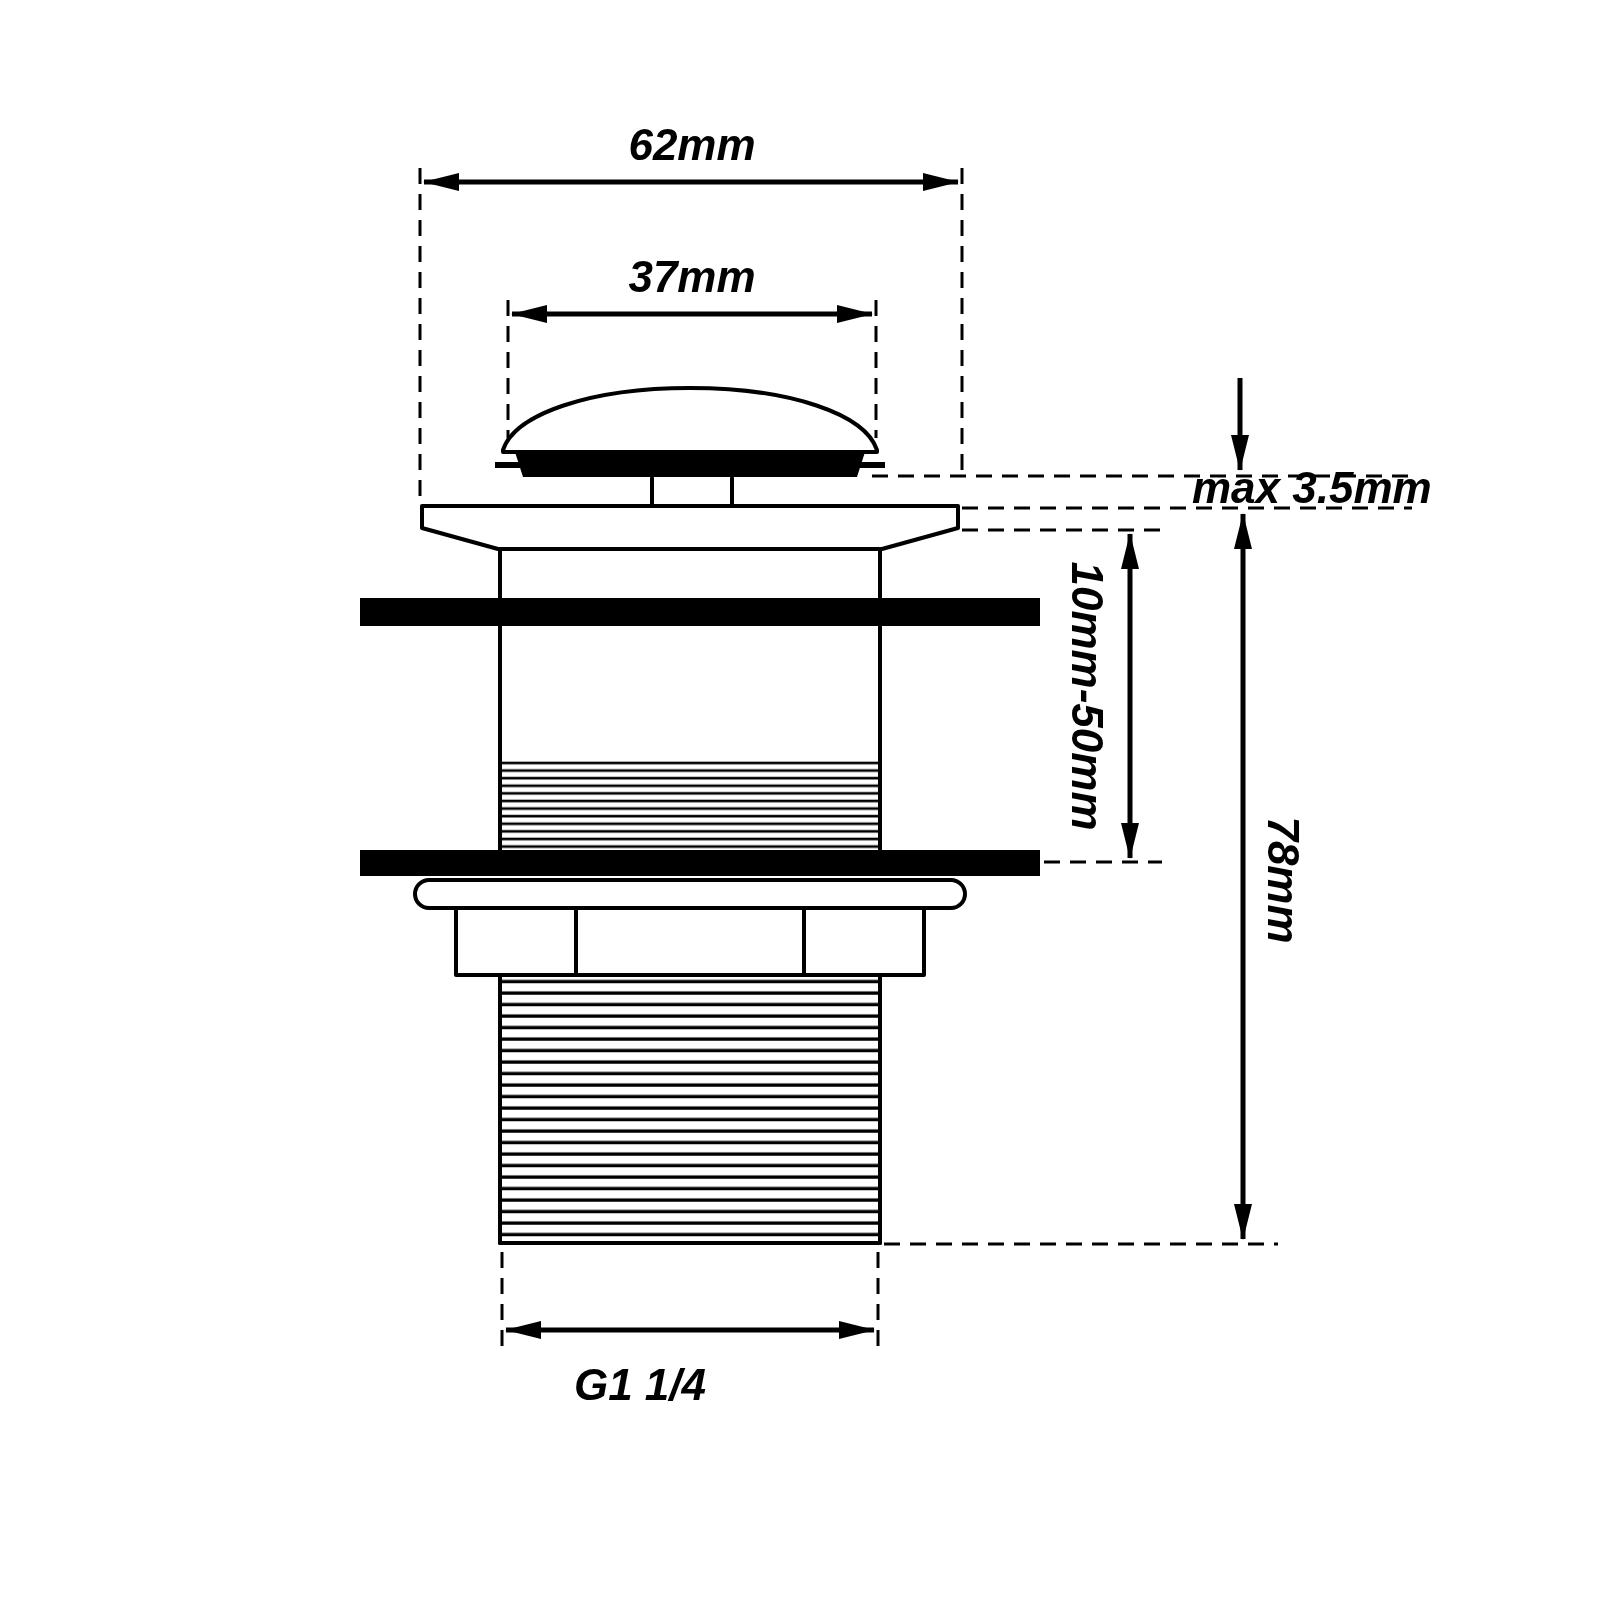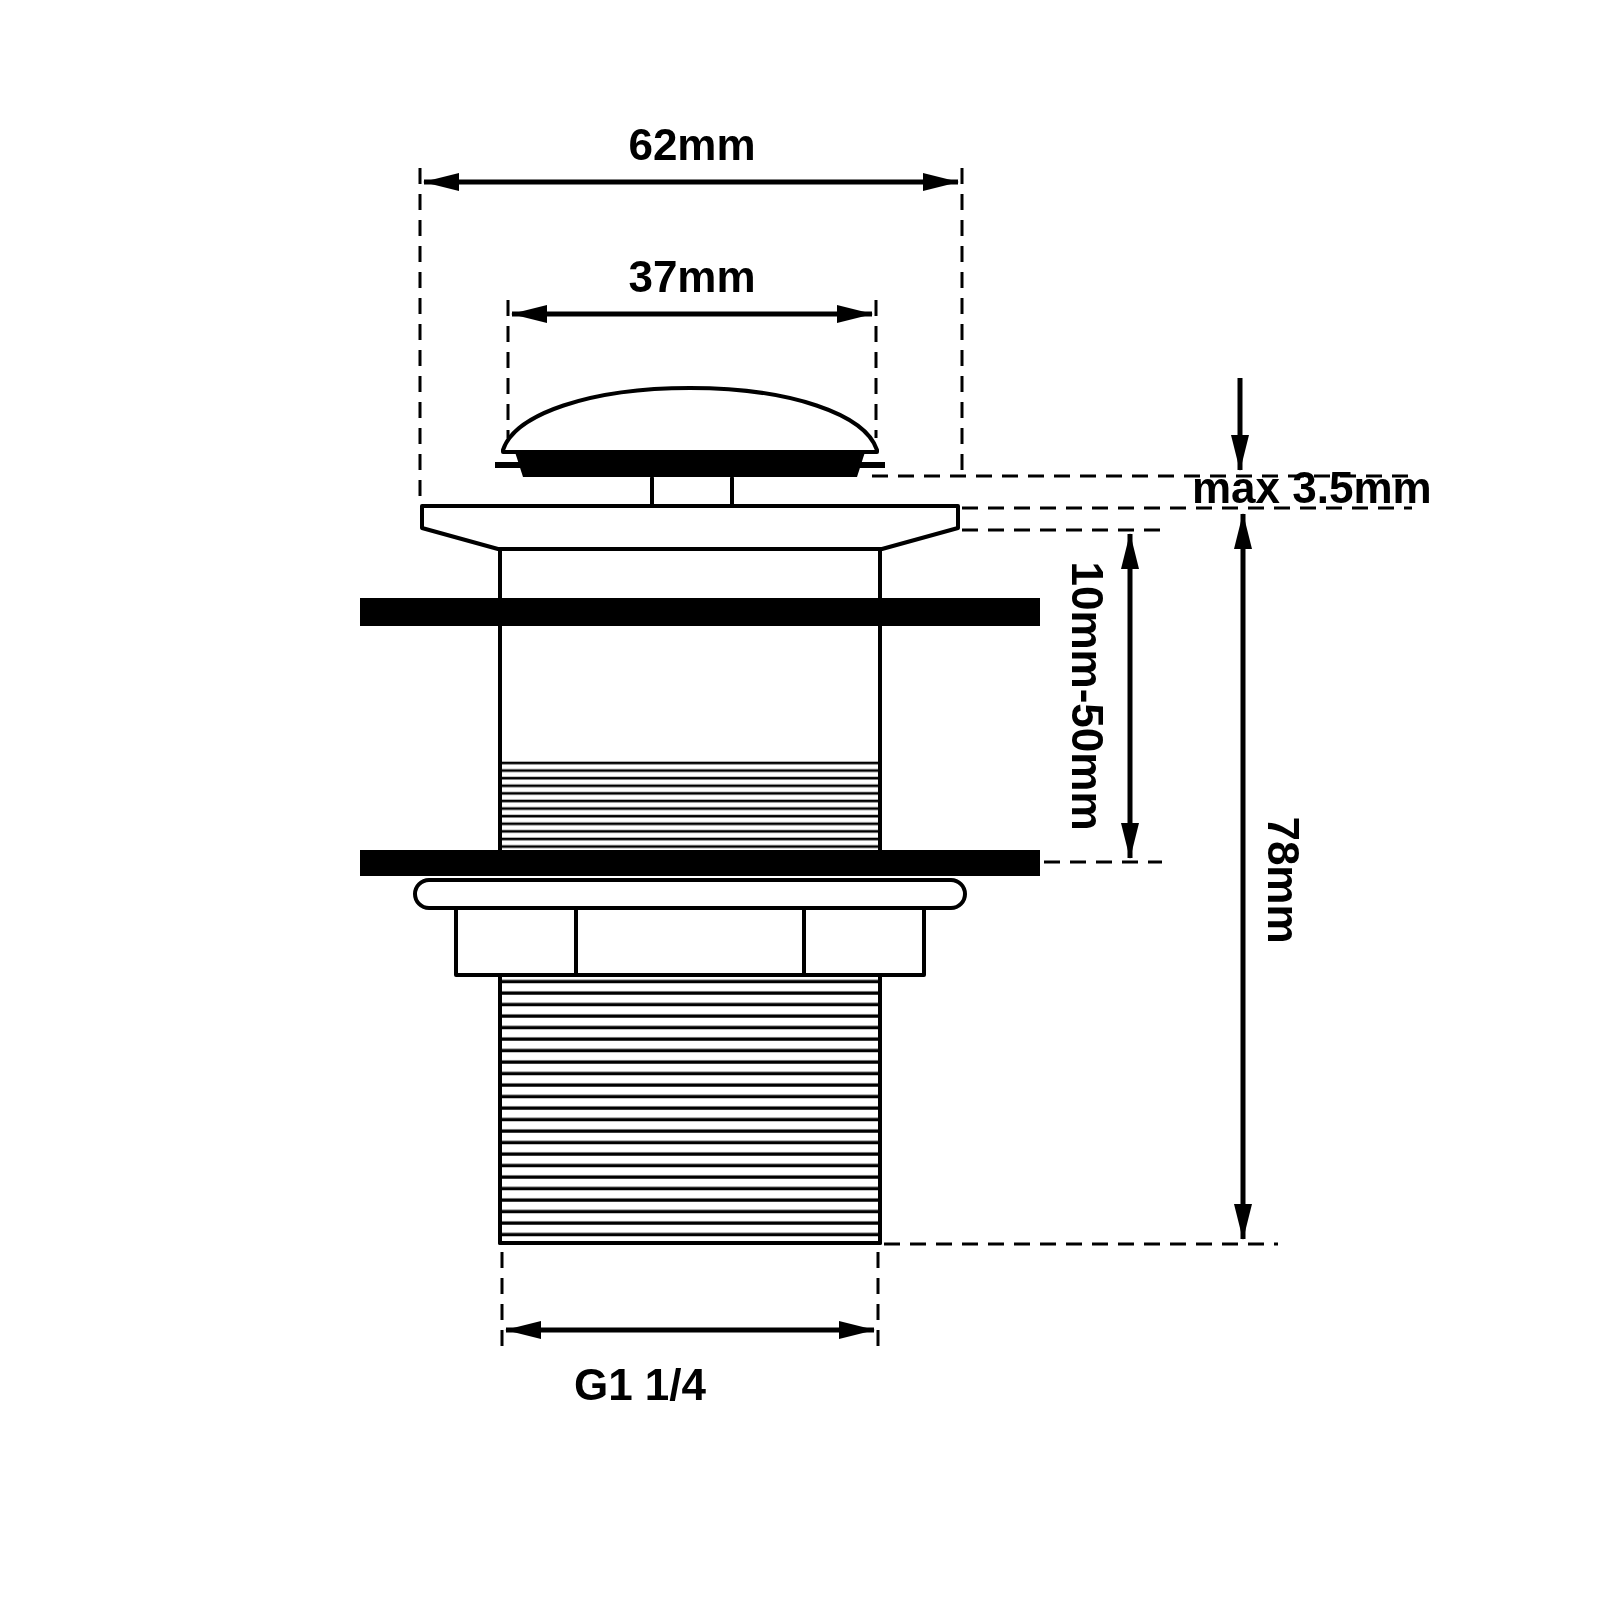--- a/index.html
+++ b/index.html
@@ -6,20 +6,21 @@
     margin: 0;
     padding: 0;
     background: #ffffff;
   }
   .stage {
     width: 1600px;
     height: 1600px;
     position: relative;
     background: #ffffff;
     font-family: "Liberation Sans", sans-serif;
+    font-style: italic;
   }
   svg { display: block; }
   .outline {
     fill: none;
     stroke: #000000;
     stroke-width: 4;
     stroke-linejoin: round;
     stroke-linecap: round;
   }
   .outline-white {

